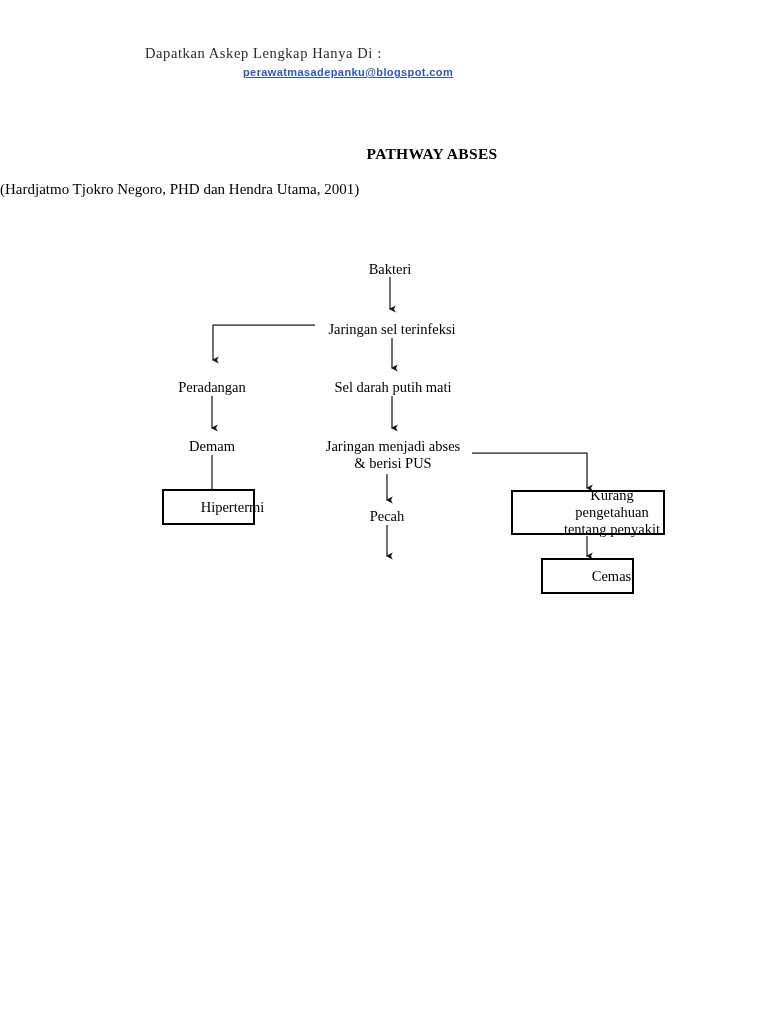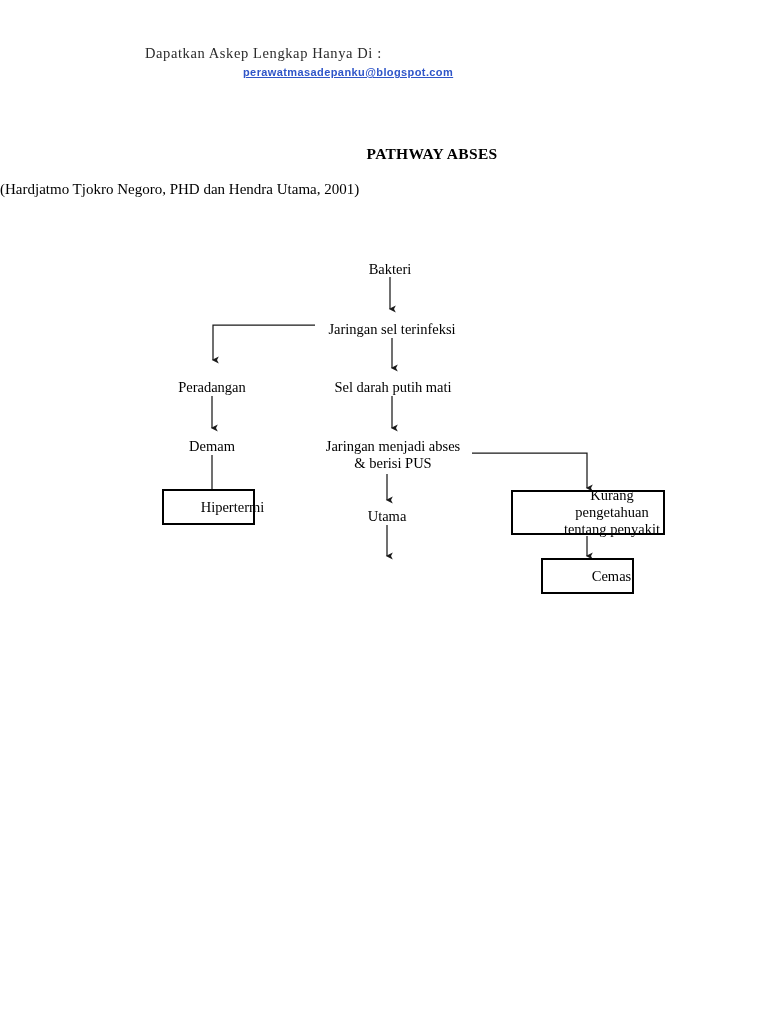--- a/index.html
+++ b/index.html
@@ -158,21 +158,21 @@
 
     <div class="node-text" style="left:152px; top:379px; width:120px;text-align:center;">Peradangan</div>
 
     <div class="node-text" style="left:323px; top:379px; width:140px;">Sel darah putih mati</div>
 
     <div class="node-text" style="left:162px; top:438px; width:100px;">Demam</div>
 
     <div class="node-text" style="left:307px; top:438px; width:172px;">Jaringan menjadi abses
 &amp; berisi PUS</div>
 
-    <div class="node-text" style="left:347px; top:508px; width:80px;">Utama</div>
+    <div class="node-text" style="left:347px; top:508px; width:80px;">Pecah</div>
 
     <div class="node-box" style="left:162px; top:489px; width:93px; height:36px;text-align:right;">Hipertermi</div>
 
     <div class="node-box" style="left:511px; top:490px; width:154px; height:45px; white-space:pre-line;">Kurang pengetahuan
 tentang penyakit</div>
 
 
     <div class="node-box" style="left:541px; top:558px; width:93px; height:36px;">Cemas</div>
 
   </div>

